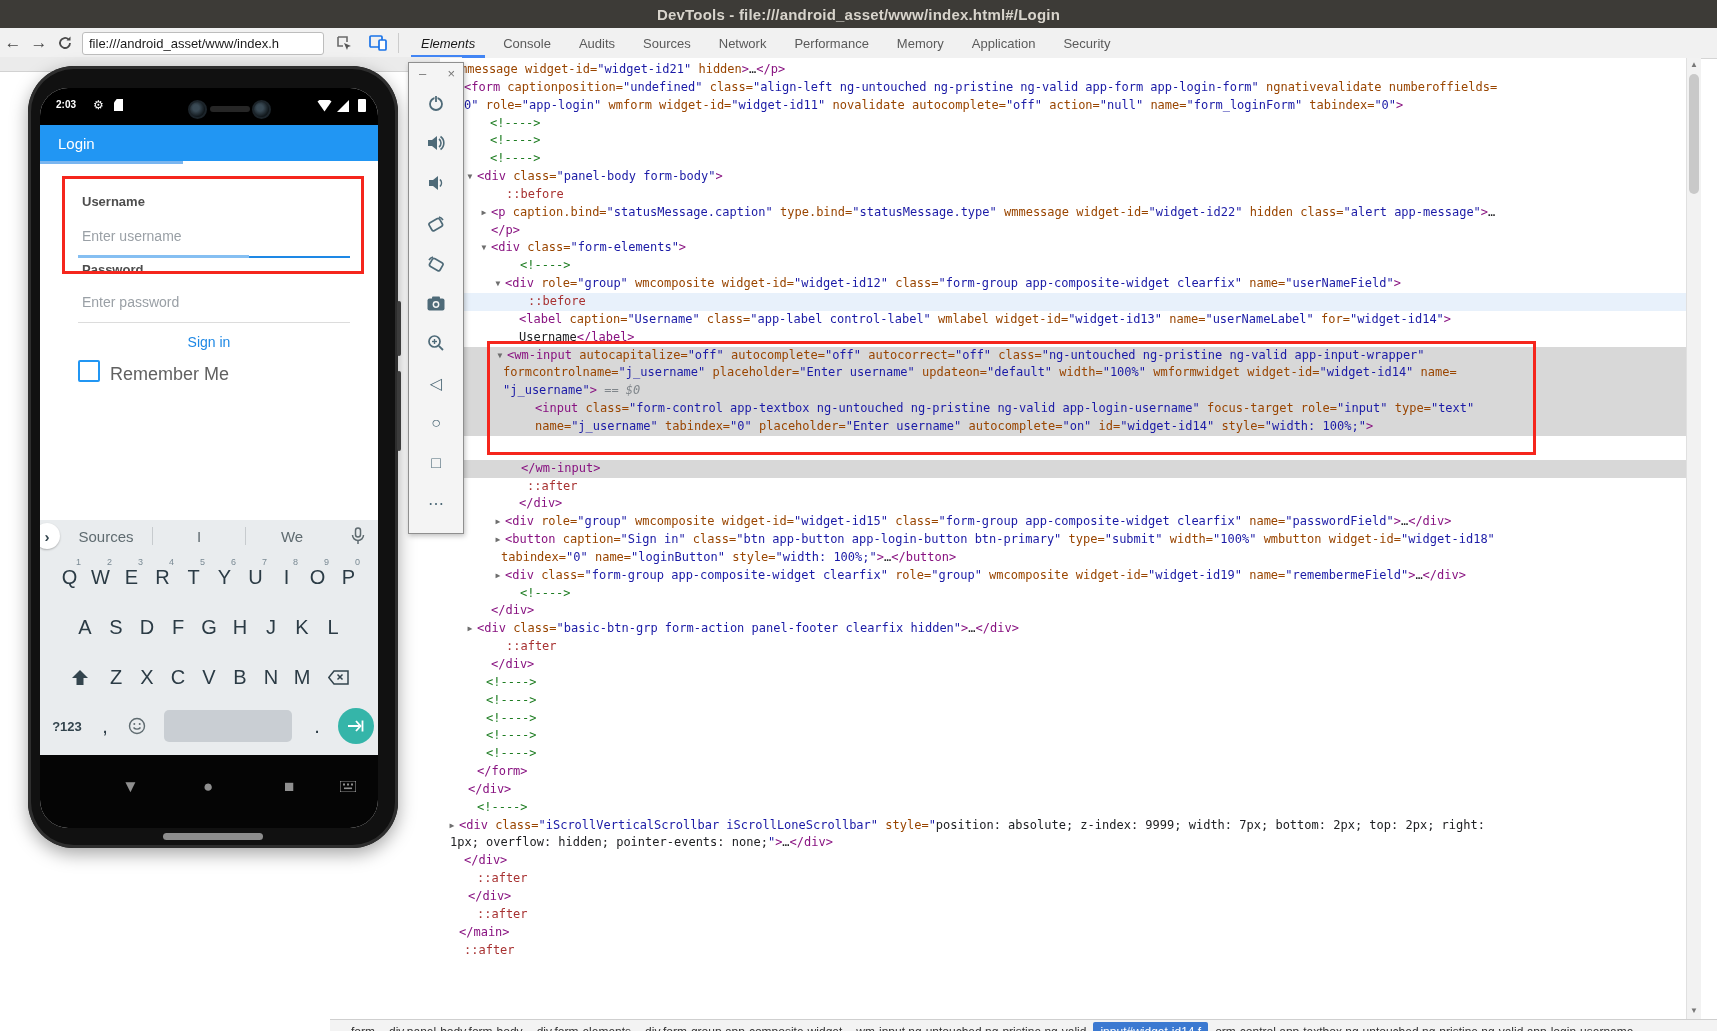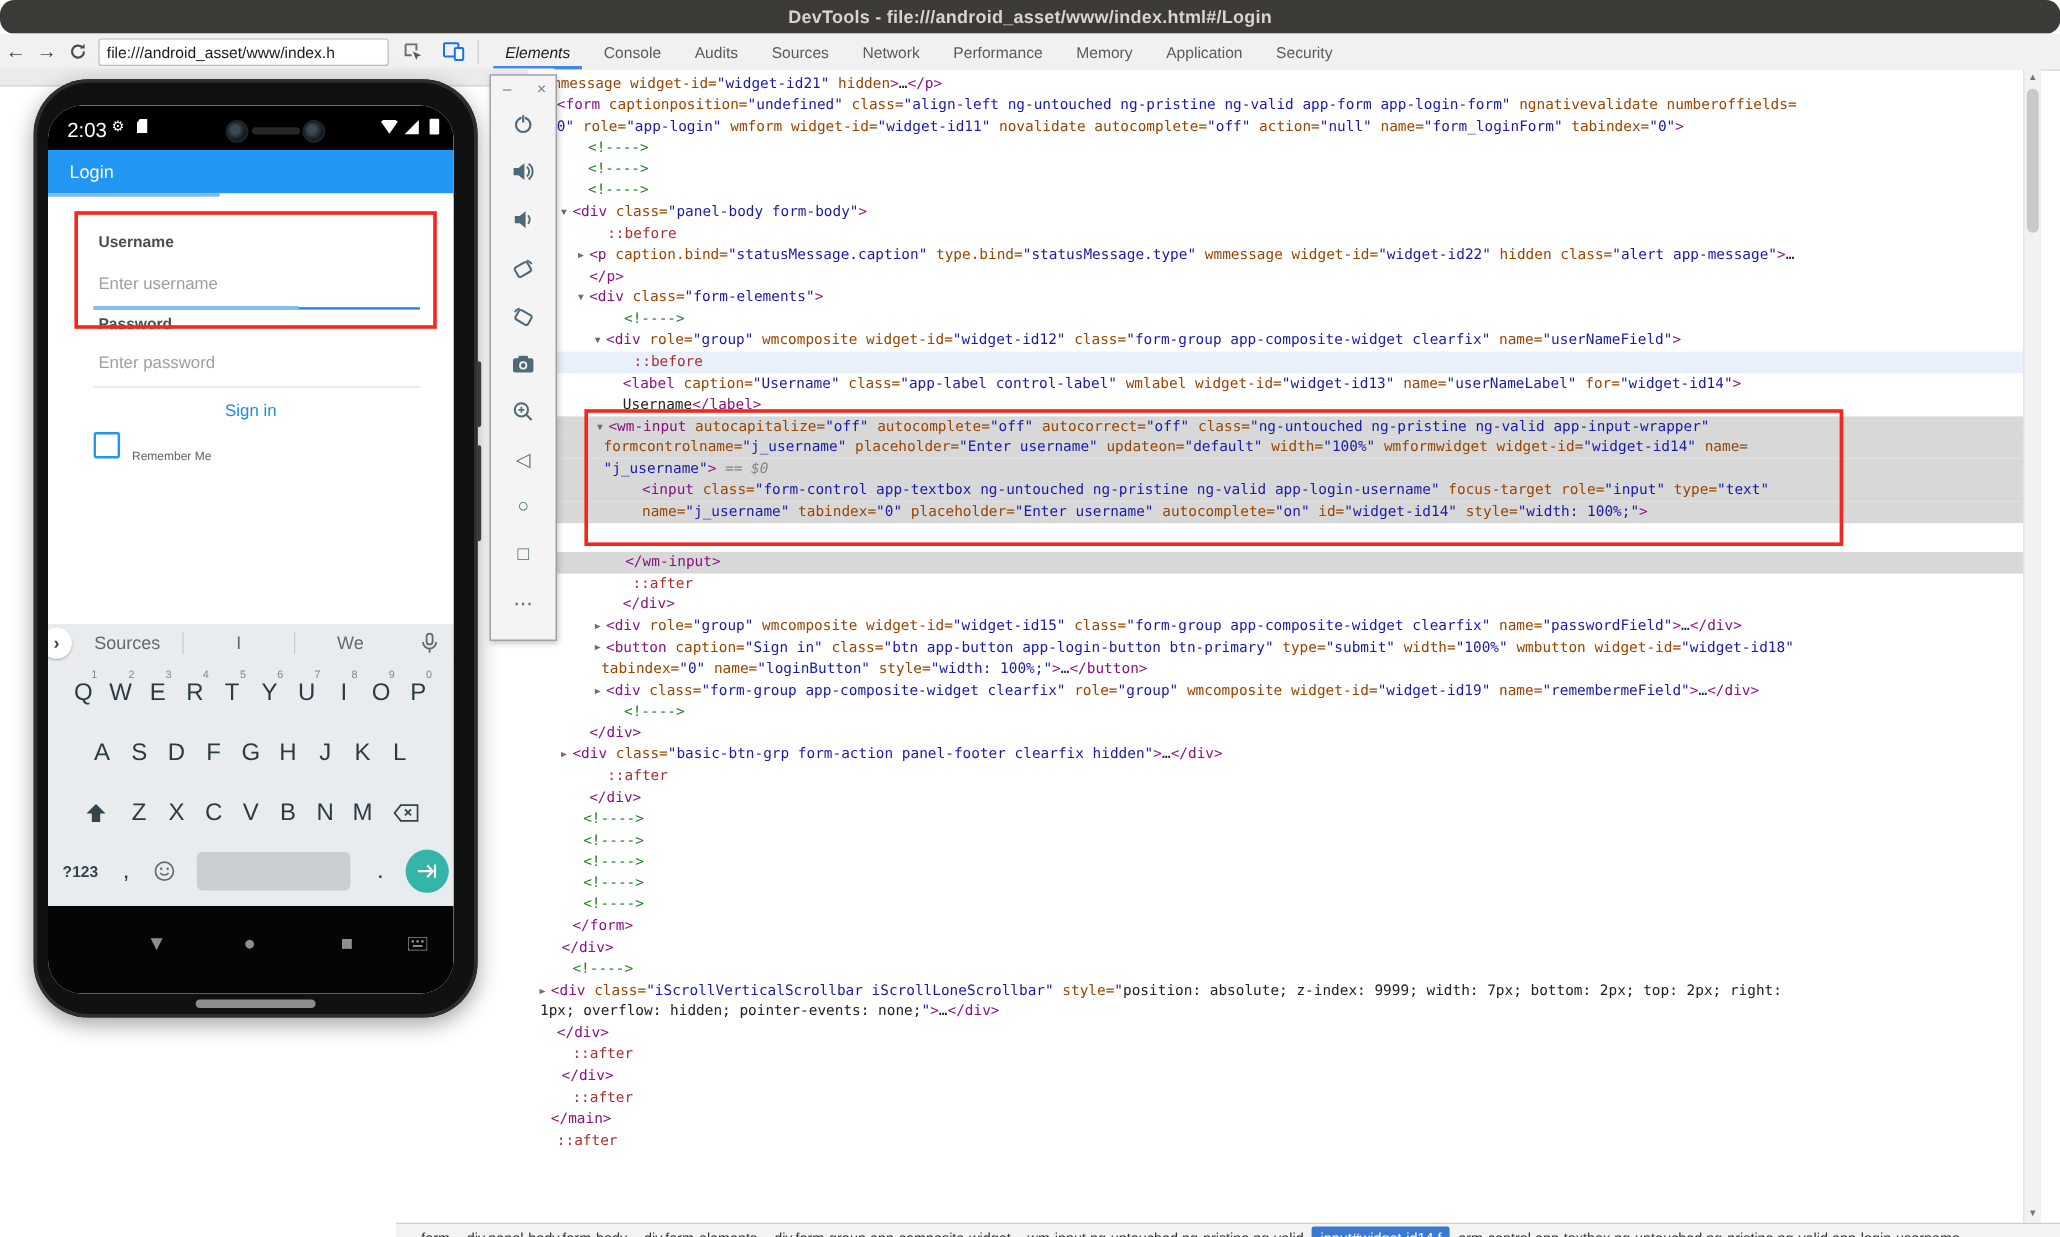--- a/index.html
+++ b/index.html
@@ -1,20 +1,20 @@
 <!DOCTYPE html>
 <html style="--blue: #2196f3; --accent: #4285f4; --red: #f5261d; --teal: #35b5a9;"><head>
 <meta charset="utf-8">
 <style>
   html,body{margin:0;padding:0;background:#fff;}
   #root{position:relative;width:1717px;height:1031px;overflow:hidden;background:#fff;
         font-family:"Liberation Sans",sans-serif;}
   
   #titlebar{position:absolute;left:0;top:0;width:1717px;height:28px;background:#3d3b37;
-            display:flex;align-items:center;justify-content:center;border-radius:12px;}
+            display:flex;align-items:center;justify-content:center;}
   #titlebar .t{color:#d8d4cc;font-size:15px;font-weight:bold;letter-spacing:.2px;}
   
   #navrow{position:absolute;left:0;top:28px;width:1717px;height:30px;background:#f1f1f1;
           border-bottom:1px solid #d5d5d5;display:flex;align-items:center;}
   .navbtn{width:26px;height:26px;display:flex;align-items:center;justify-content:center;
           font-size:17px;color:#4a4a4a;font-weight:bold;}
   #urlbox{width:228px;height:21px;background:#fff;border:1px solid #bdbdbd;border-radius:3px;
           margin-left:4px;display:flex;align-items:center;padding:0 6px;font-size:13px;color:#1b1b1b;
           white-space:nowrap;overflow:hidden;}
   .dtool{width:28px;height:26px;display:flex;align-items:center;justify-content:center;margin-left:6px;}
@@ -56,36 +56,36 @@
   .eticon{position:absolute;left:0;width:54px;height:24px;display:flex;align-items:center;justify-content:center;
           color:#4e6a78;}
   .eticon .uni{font-size:16px;color:#4e6a78;}
   
   #phone{position:absolute;left:28px;top:66px;width:370px;height:782px;background:#111;border-radius:46px;
          box-shadow:0 6px 18px rgba(0,0,0,.35), inset 0 0 0 3px #2e2e2e;z-index:20;}
   .sidebtn{position:absolute;right:-3px;width:4px;background:#3c3c3c;border-radius:2px;}
   #screen{position:absolute;left:12px;top:22px;width:338px;height:740px;background:#fff;overflow:hidden;
           border-radius:28px;}
   #statusbar{position:absolute;left:0;top:0;width:338px;height:37px;background:#000;color:#fff;}
-  #statusbar .time{position:absolute;left:16px;top:11px;font-size:17px;font-weight:normal;}
+  #statusbar .time{position:absolute;left:16px;top:11px;font-size:10px;font-weight:bold;}
   .camdot{position:absolute;top:12px;width:15px;height:15px;border-radius:50%;
           background:radial-gradient(circle at 40% 40%, #3a4a55 25%, #10161a 70%);border:2px solid #1c242a;}
   #spk{position:absolute;left:170px;top:18px;width:40px;height:6px;border-radius:3px;background:#262626;}
   #appbar{position:absolute;left:0;top:37px;width:338px;height:36px;background:var(--blue);color:#fff;
           display:flex;align-items:center;padding-left:18px;box-sizing:border-box;font-size:15px;}
   #appprog{position:absolute;left:0;top:73px;width:143px;height:3px;background:#7ab6f0;}
   #content{position:absolute;left:0;top:76px;width:338px;height:356px;background:#fff;}
   .flabel{position:absolute;left:42px;font-size:13px;font-weight:bold;color:#4d4d4d;}
   .fplace{position:absolute;left:42px;font-size:14px;color:#9aa0a6;}
   #uline{position:absolute;left:38px;top:92px;width:272px;height:2px;background:#1e88e5;}
   #uline::before{content:"";position:absolute;left:0;top:-1px;width:63%;height:3px;background:#85bff2;}
   #pline{position:absolute;left:38px;top:158px;width:272px;height:1px;background:#dcdcdc;}
   #signin{position:absolute;left:0;top:170px;width:338px;text-align:center;font-size:14px;color:#1e88e5;}
   #cbx{position:absolute;left:38px;top:196px;width:18px;height:18px;border:2px solid #2196f3;border-radius:2px;background:#fff;}
-  #cbxl{position:absolute;left:70px;top:211px;font-size:10px;color:#616161;}
+  #cbxl{position:absolute;left:70px;top:200px;font-size:18px;color:#616161;}
   
   #suggest{position:absolute;left:0;top:432px;width:338px;height:32px;background:#e9ecee;display:flex;
            align-items:center;}
   #sugchev{width:26px;height:26px;margin-left:-6px;background:#fff;border-radius:50%;box-shadow:0 1px 2px rgba(0,0,0,.25);
            display:flex;align-items:center;justify-content:center;font-size:15px;color:#33444d;font-weight:bold;}
   .sug{flex:1;text-align:center;font-size:15px;color:#5f6b70;}
   .sugdiv{width:1px;height:18px;background:#c7cbce;}
   #keys{position:absolute;left:0;top:464px;width:338px;height:203px;background:#e9ecee;}
   .krow{position:absolute;left:0;width:338px;display:flex;justify-content:center;}
   .key{position:relative;width:31px;text-align:center;font-size:20px;color:#2b3b45;}

